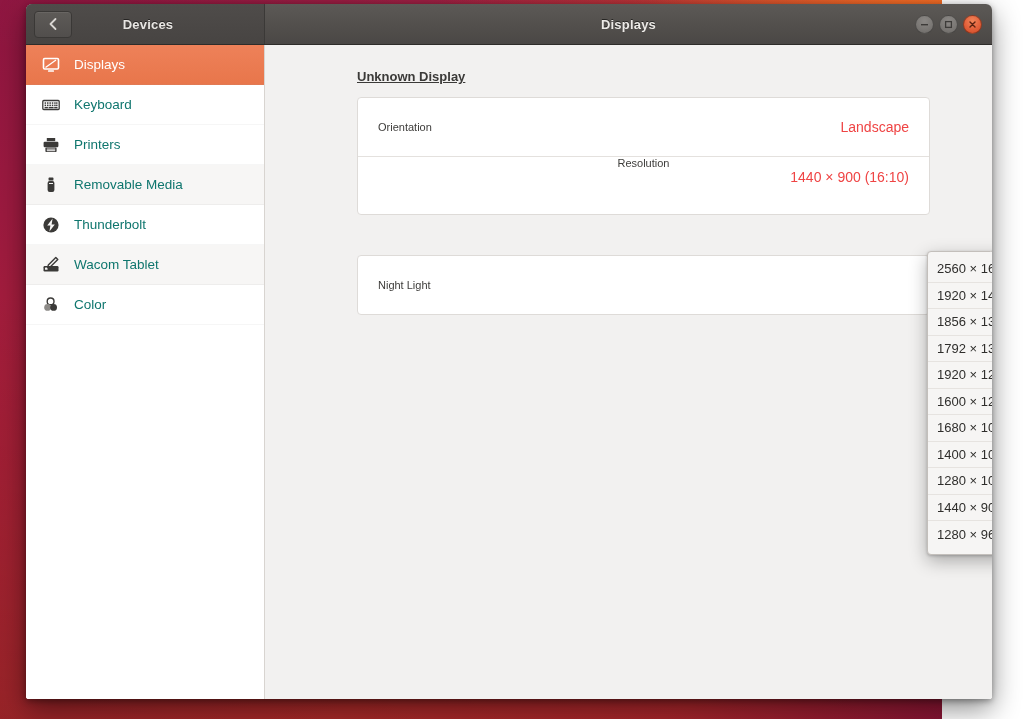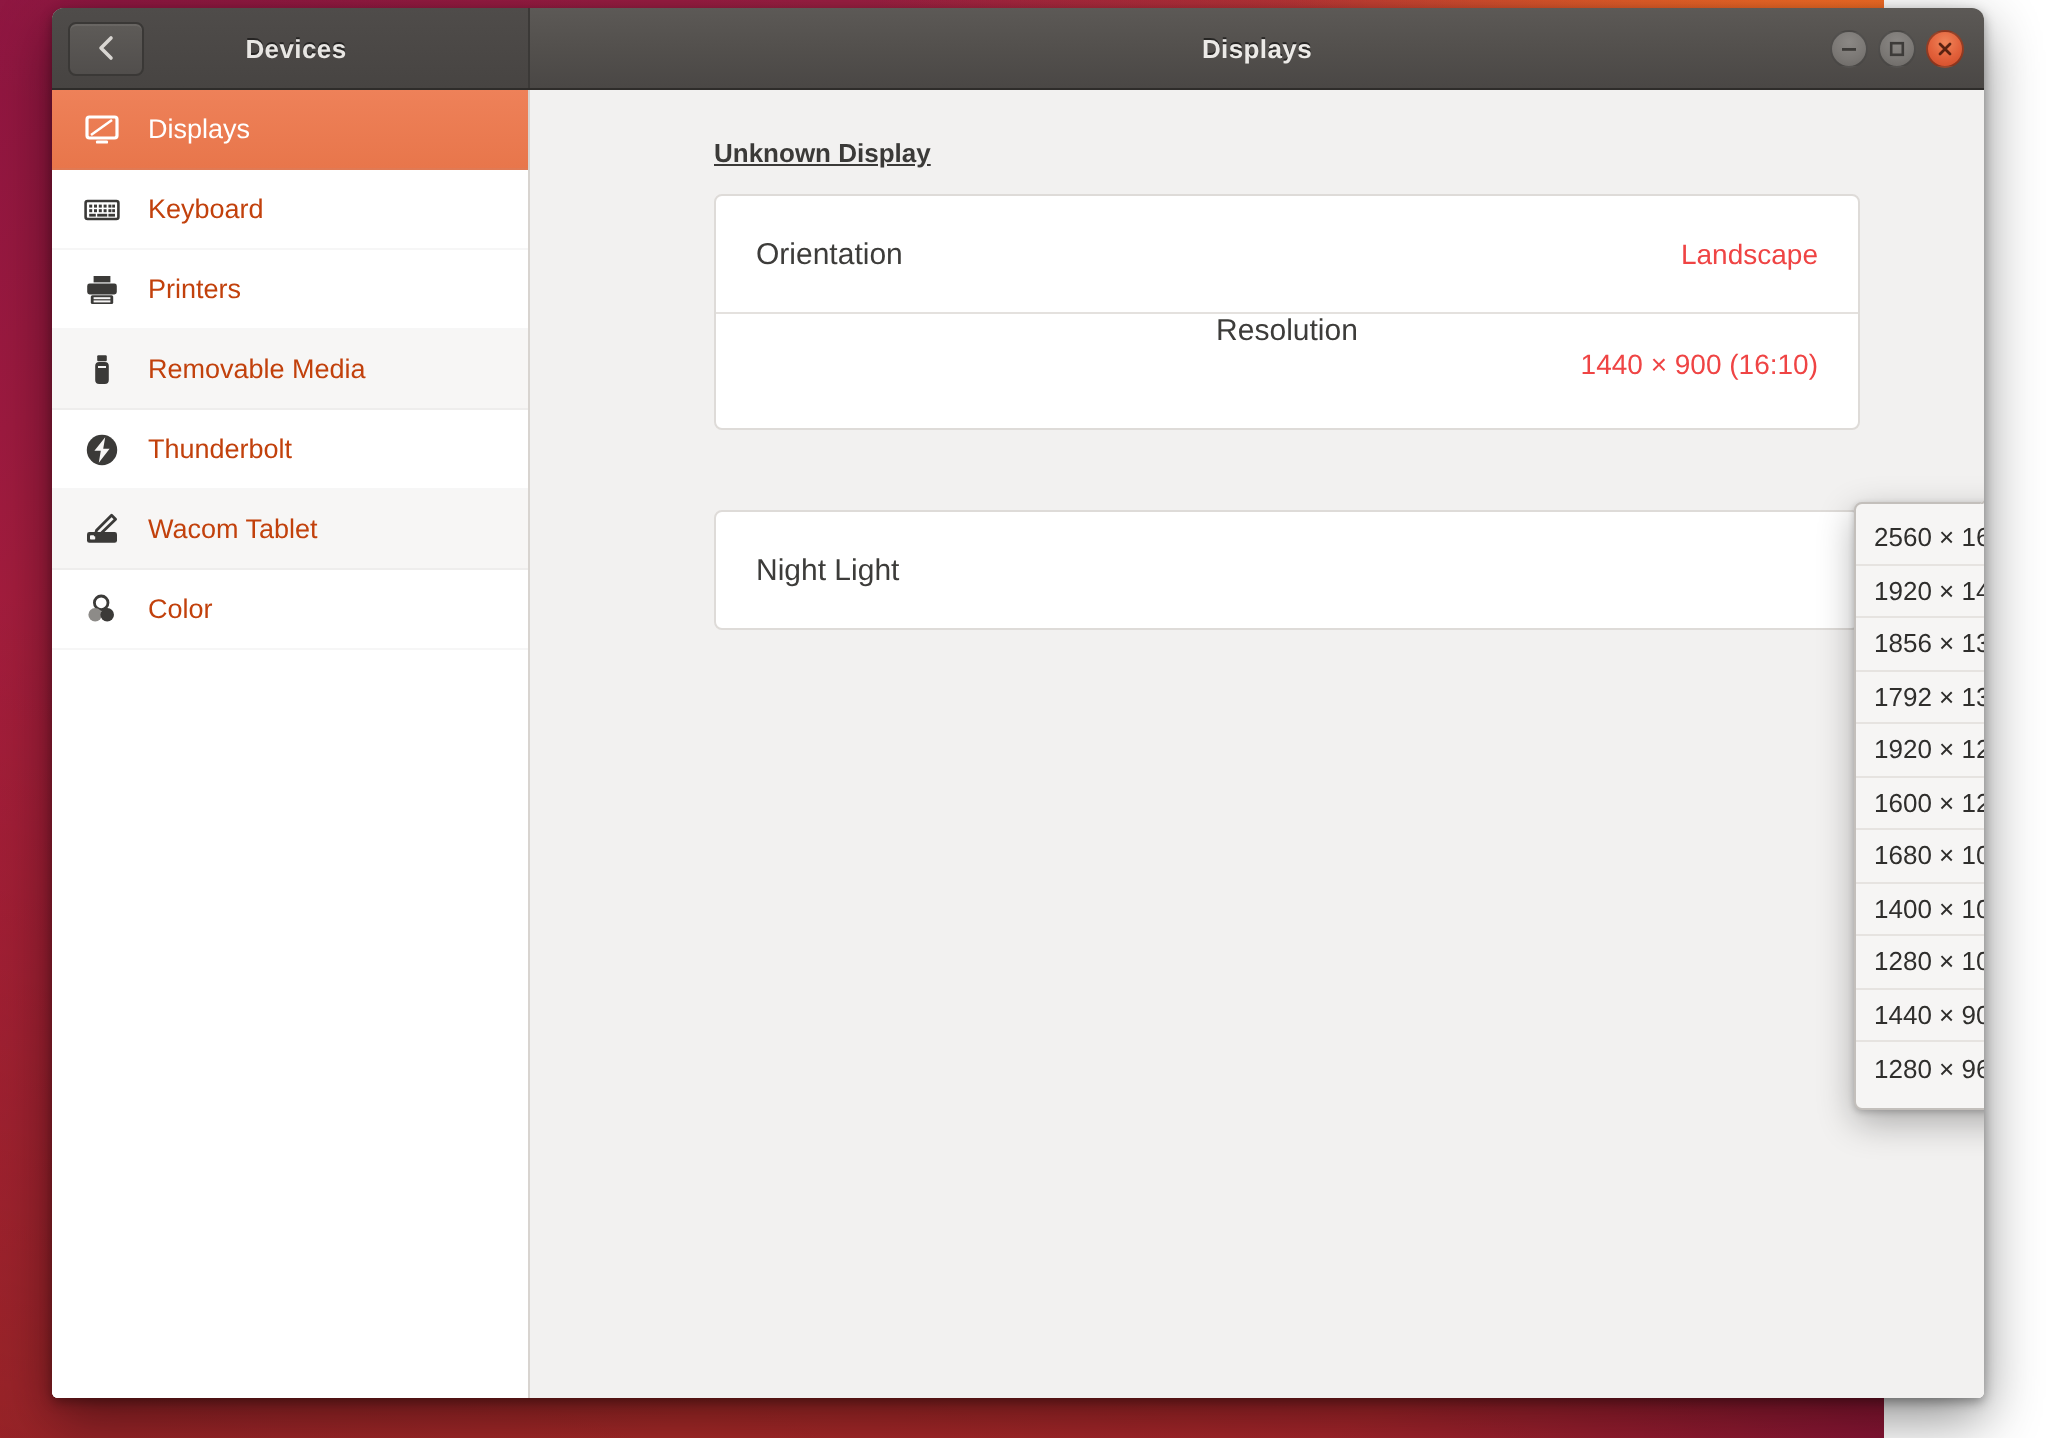--- a/index.html
+++ b/index.html
@@ -153,21 +153,21 @@
   }
   .side-icon {
     width: 22px; height: 22px;
     flex: 0 0 22px;
     display: flex; align-items: center; justify-content: center;
     margin-right: 12px;
   }
   .side-icon svg { display: block; }
   .side-label {
     font-size: 13.5px;
-    color: #c2410c;
+    color: #0f766e;
   }
   .side-item.active .side-label { color: #ffffff; }
 
   
   .content {
     flex: 1;
     background: #f2f1f0;
     position: relative;
     overflow: hidden;
     padding: 24px 62px 0 92px;
@@ -187,21 +187,21 @@
   }
   .card + .card { margin-top: 40px; }
   .row {
     height: 58px;
     display: flex;
     align-items: center;
     padding: 0 20px;
   }
   .row + .row { border-top: 1px solid #e4e1de; flex-direction: column; }
   .row-label {
-    font-size: 15px;
+    font-size: 11px;
     color: #3d3c3a;
   }
   .row-value {
     margin-left: auto;
     font-size: 14px;
     color: #ef4444;
     cursor: pointer;
   }
 
   

